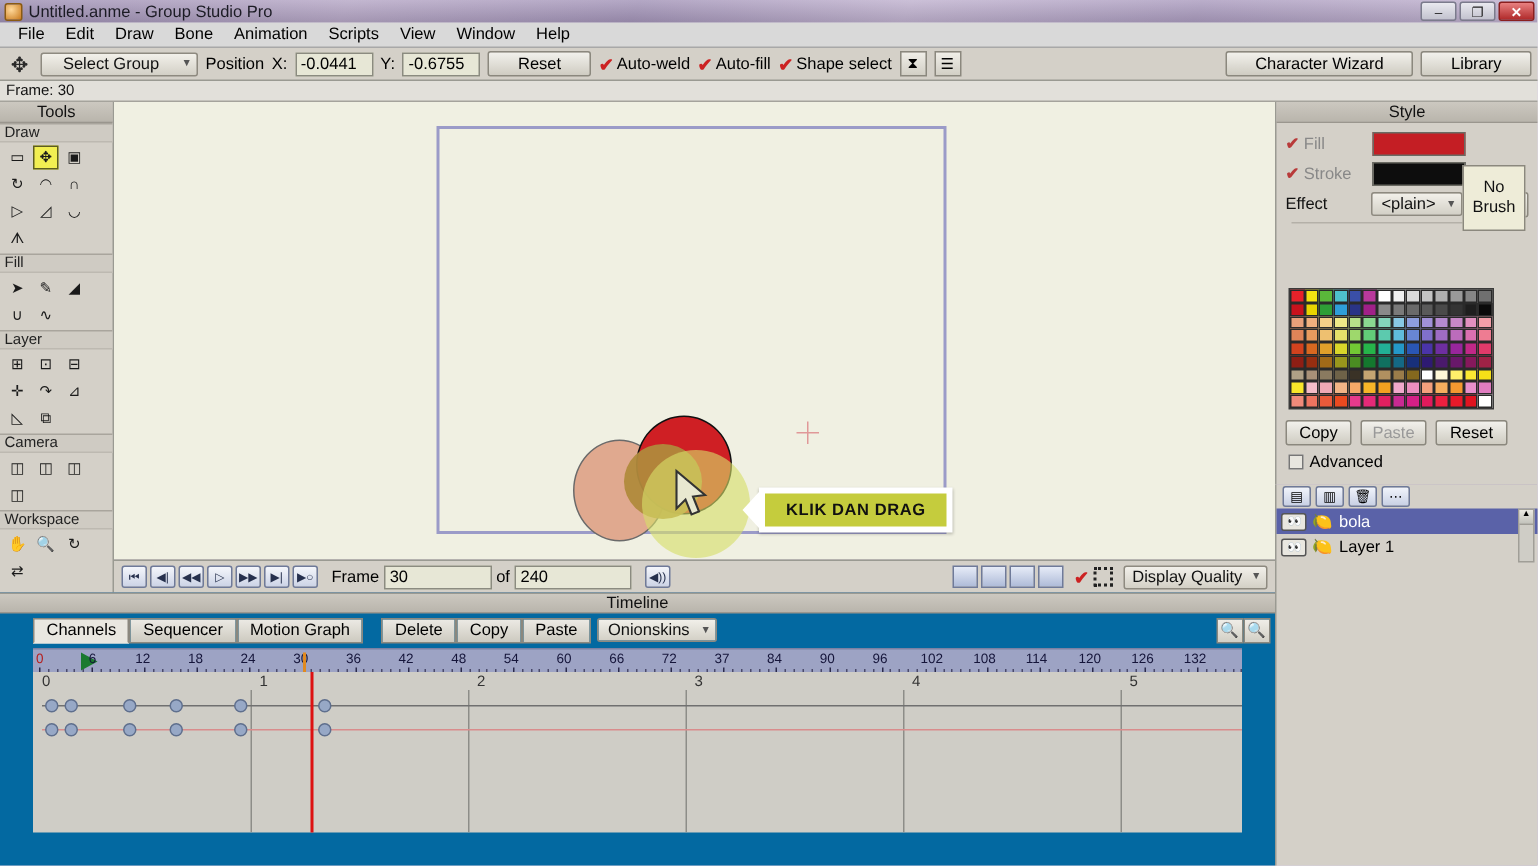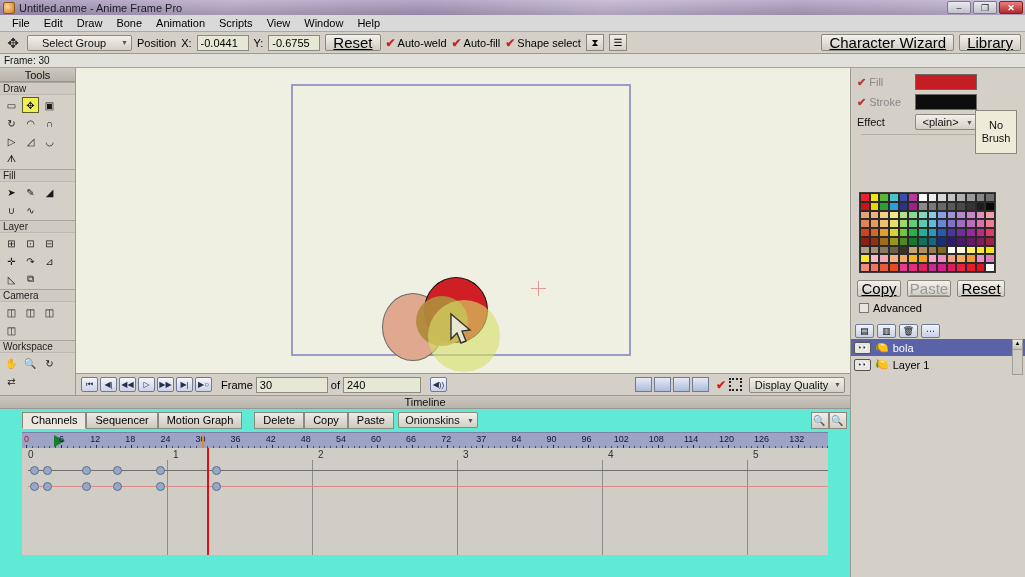--- a/index.html
+++ b/index.html
@@ -61,25 +61,25 @@
     border:1px solid #8e8a80; border-radius:2px;
     display:flex;align-items:center;justify-content:space-between;
     padding:0 3px; font-size:11px; color:#111;
   }
   .combo .arr { font-size:7px; color:#555; margin-left:4px; }
   .tfield {
     height:16px; background:#e7e7d6; border:1px solid #8b8b80;
     display:flex;align-items:center; padding:0 3px; font-size:11px; color:#000;
   }
   .btn {
-    height:17px; padding:0 7px;
+    height:17px; padding:0 19px;
     background:linear-gradient(180deg,#f2f1ec,#cfccc2);
     border:1px solid #8b887e; border-radius:2px;
     display:flex;align-items:center;justify-content:center;
-    font-size:15px; color:#000;text-decoration:underline;
+    font-size:11px; color:#000;
   }
   .chk { display:flex; align-items:center; gap:2px; font-size:11px; color:#000; }
   .chkmark { color:#cc2222; font-size:12px; font-weight:bold; line-height:1; }
   .iconbtn {
     width:18px;height:17px; border:1px solid #8b887e;
     background:linear-gradient(180deg,#f0eee8,#d2cfc5);
     display:flex;align-items:center;justify-content:center; font-size:10px;
   }
 
   
@@ -169,21 +169,21 @@
     font-size:8px; color:#26304d;
   }
   .vwb {
     width:17px;height:15px; border:1px solid #6f7a99;
     background:linear-gradient(180deg,#e6ebf7,#aebbd8);
   }
 
   
   #tlwrap {
     position:absolute; left:0; top:395px; width:850px; height:182px;
-    background:#5eead4; border-top:1px solid #9a9a92;
+    background:#0369a1; border-top:1px solid #9a9a92;
   }
   #tlhdr {
     height:13px; background:linear-gradient(180deg,#ccc8c0,#b9b5ac);
     border-bottom:1px solid #9a968e;
     display:flex;align-items:center;justify-content:center;
     font-size:11px;color:#111;
   }
   #tltabs { height:20px; display:flex; align-items:center; gap:0; padding:2px 3px 0 22px; }
   .tab {
     height:17px; padding:0 8px; border:1px solid #8b887e;
@@ -262,21 +262,21 @@
   .sbv {
     position:absolute; width:11px;
     background:#cfcdc6; border:1px solid #a09e97;
   }
 </style>
 </head>
 <body>
 
 <div id="titlebar">
   <div class="ticon"></div>
-  <div class="ttext">Untitled.anme - Anime Frame Pro</div>
+  <div class="ttext">Untitled.anme - Group Studio Pro</div>
   <div id="winbtns">
     <div class="wb">–</div>
     <div class="wb">❐</div>
     <div class="wb close">✕</div>
   </div>
 </div>
 
 <div id="menubar">
   <div class="mi">File</div>
   <div class="mi">Edit</div>
@@ -382,20 +382,24 @@
 
   <div class="ball" style="left:306px;top:225px;width:62px;height:68px;background:#e0a98f;border:1px solid #6a6a6a;"></div>
   <div class="ball" style="left:348px;top:209px;width:64px;height:66px;background:#cf1f24;border:1px solid #111;"></div>
   <div class="ball" style="left:340px;top:228px;width:52px;height:50px;background:#b08a3c;opacity:.95;"></div>
 
   <div class="cursorhl" style="left:352px;top:232px;width:72px;height:72px;"></div>
   <svg class="cursor" style="left:372px;top:244px;" viewBox="0 0 28 34">
     <path d="M3 2 L3 27 L9 21 L13 31 L18 29 L14 19 L22 18 Z" fill="#e8e8d0" stroke="#333" stroke-width="1.4"></path>
   </svg>
 
+  <div class="callout" style="left:430px;top:257px;">
+    <div class="notch"></div>
+    <div class="inner">KLIK DAN DRAG</div>
+  </div>
 </div>
 
 <div id="playbar">
   <div style="display:flex;gap:2px">
     <div class="pb">⏮</div>
     <div class="pb">◀|</div>
     <div class="pb">◀◀</div>
     <div class="pb">▷</div>
     <div class="pb">▶▶</div>
     <div class="pb">▶|</div>
@@ -632,20 +636,21 @@
       <div class="key" style="left: 59.8px; top: 34px;"></div>
       <div class="key" style="left: 91.42px; top: 34px;"></div>
       <div class="key" style="left: 134.2px; top: 34px;"></div>
       <div class="key" style="left: 190px; top: 34px;"></div>
     </div>
   <div id="redline"></div>
 
 </div>
 
 <div id="style">
+  <div class="panelhdr">Style</div>
 
   <div class="srow" style="margin-top:4px">
     <div style="display:flex;align-items:center;gap:3px;width:58px">
       <span class="chkmark" style="font-size:11px;color:#b83a3a">✔</span>
       <span class="slabel dim" style="width:auto">Fill</span>
     </div>
     <div class="colorbox" style="background:#c41e24"></div>
   </div>
 
   <div class="srow">

